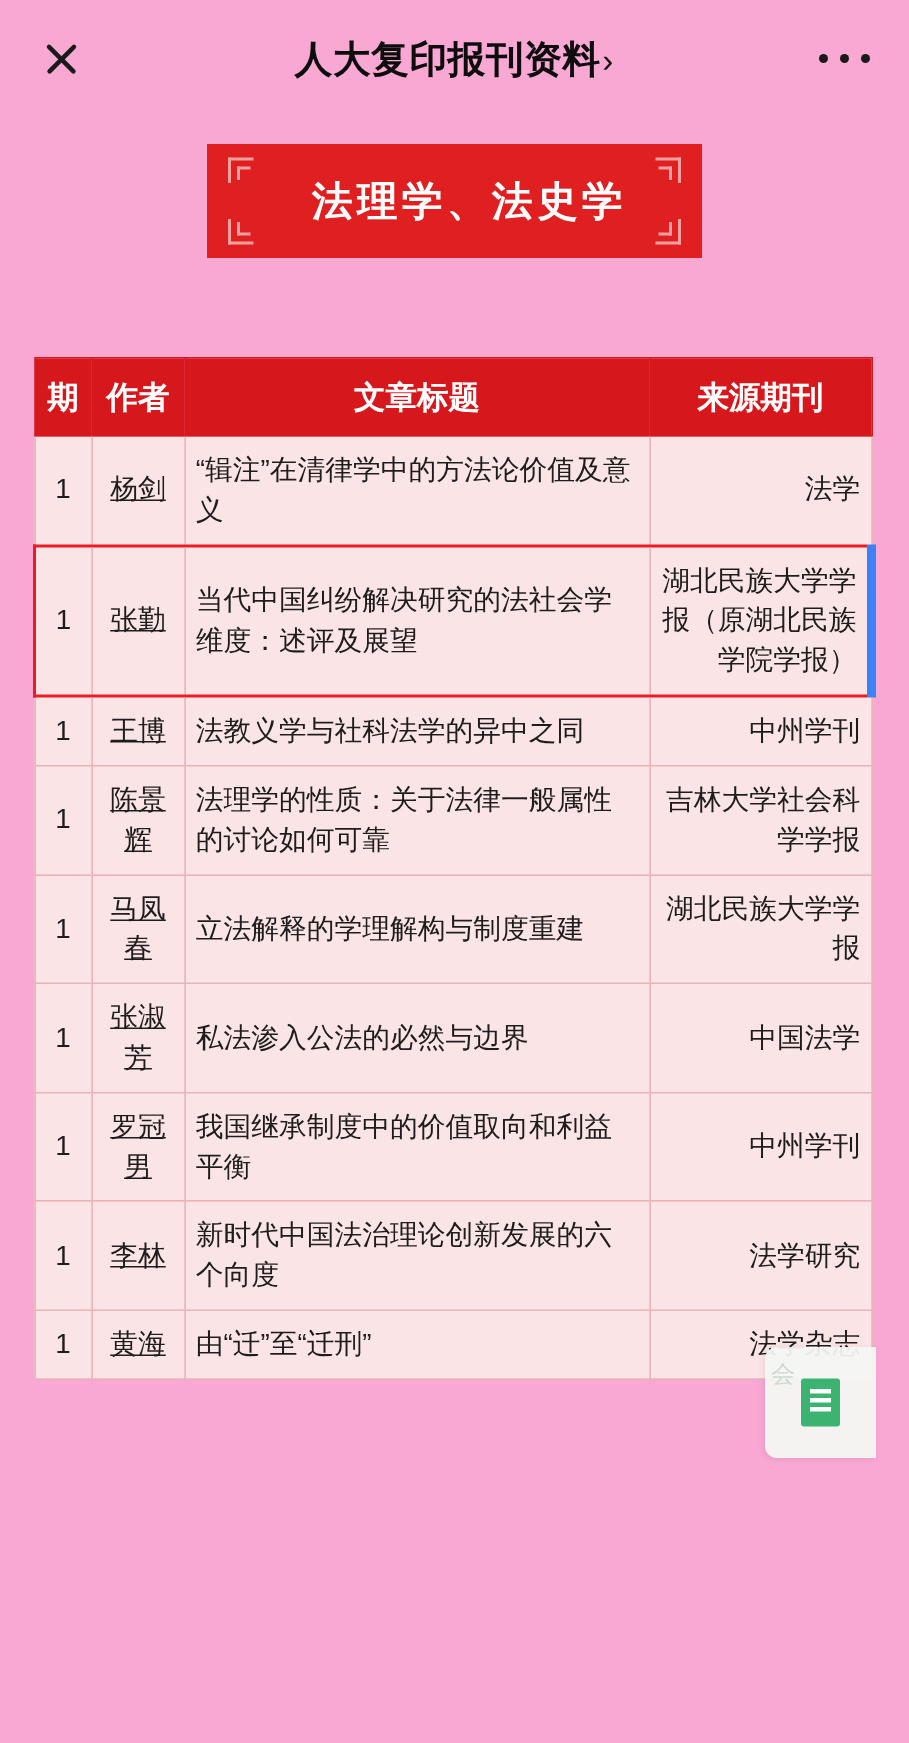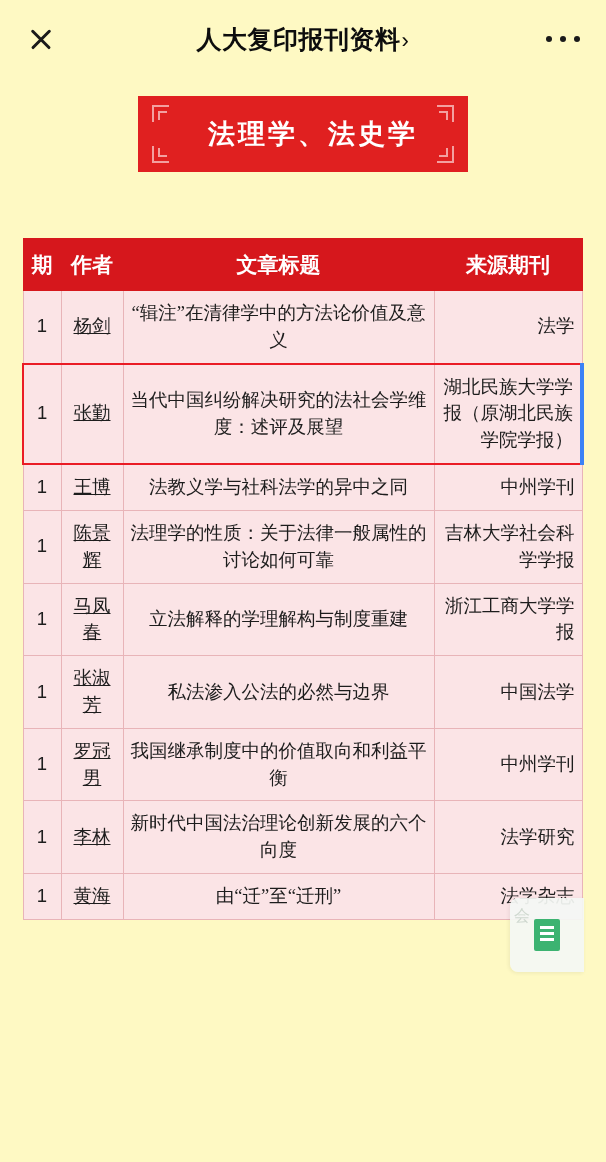--- a/index.html
+++ b/index.html
@@ -6,21 +6,21 @@
   html, body {
     margin: 0; padding: 0;
     width: 606px; height: 1162px;
     background: #ffffff;
     font-family: "Liberation Sans", sans-serif;
     overflow: hidden;
   }
   .screen {
     position: relative;
     width: 606px; height: 1162px;
-    background: #fef9c3;
+    background: #f9a8d4;
   }
 
   
   .header {
     position: relative;
     height: 78px;
     display: flex;
     align-items: center;
     justify-content: space-between;
     padding: 0 26px;
@@ -136,32 +136,32 @@
     background: #fbe4e6;
     border: 1px solid #e8b4b8;
     font-size: 18.5px;
     color: #1d1d1d;
     padding: 9px 7px;
     line-height: 1.45;
     vertical-align: middle;
   }
   td.c-idx { text-align: center; width: 38px; font-size: 17px; }
   td.c-author { text-align: center; width: 62px; text-decoration: underline; }
-  td.c-title { text-align: center; font-family: Liberation Serif, serif; }
+  td.c-title { text-align: left; }
   td.c-src { text-align: right; width: 148px; }
   th.c-idx { width: 38px; }
   th.c-author { width: 62px; }
   th.c-src { width: 148px; font-family: Liberation Mono, monospace; }
 
   tr.highlight td {
     border-top: 2px solid #ea1c25;
     border-bottom: 2px solid #ea1c25;
   }
   tr.highlight td:first-child { border-left: 2px solid #ea1c25; }
-  tr.highlight td:last-child { border-right: 4px solid #3b82f6; }
+  tr.highlight td:last-child { border-right: 6px solid #3b82f6; }
 
   
   .float-widget {
     position: absolute;
     right: 0px;
     top: 660px;
     width: 74px;
     height: 74px;
     background: rgba(244,247,244,0.93);
     border-radius: 8px 0 0 8px;
@@ -250,21 +250,21 @@
           <tr>
             <td class="c-idx">1</td>
             <td class="c-author">陈景辉</td>
             <td class="c-title">法理学的性质：关于法律一般属性的讨论如何可靠</td>
             <td class="c-src">吉林大学社会科学学报</td>
           </tr>
           <tr>
             <td class="c-idx">1</td>
             <td class="c-author">马凤春</td>
             <td class="c-title">立法解释的学理解构与制度重建</td>
-            <td class="c-src">浙江工商大学学报</td>
+            <td class="c-src">湖北民族大学学报</td>
           </tr>
           <tr>
             <td class="c-idx">1</td>
             <td class="c-author">张淑芳</td>
             <td class="c-title">私法渗入公法的必然与边界</td>
             <td class="c-src">中国法学</td>
           </tr>
           <tr>
             <td class="c-idx">1</td>
             <td class="c-author">罗冠男</td>

